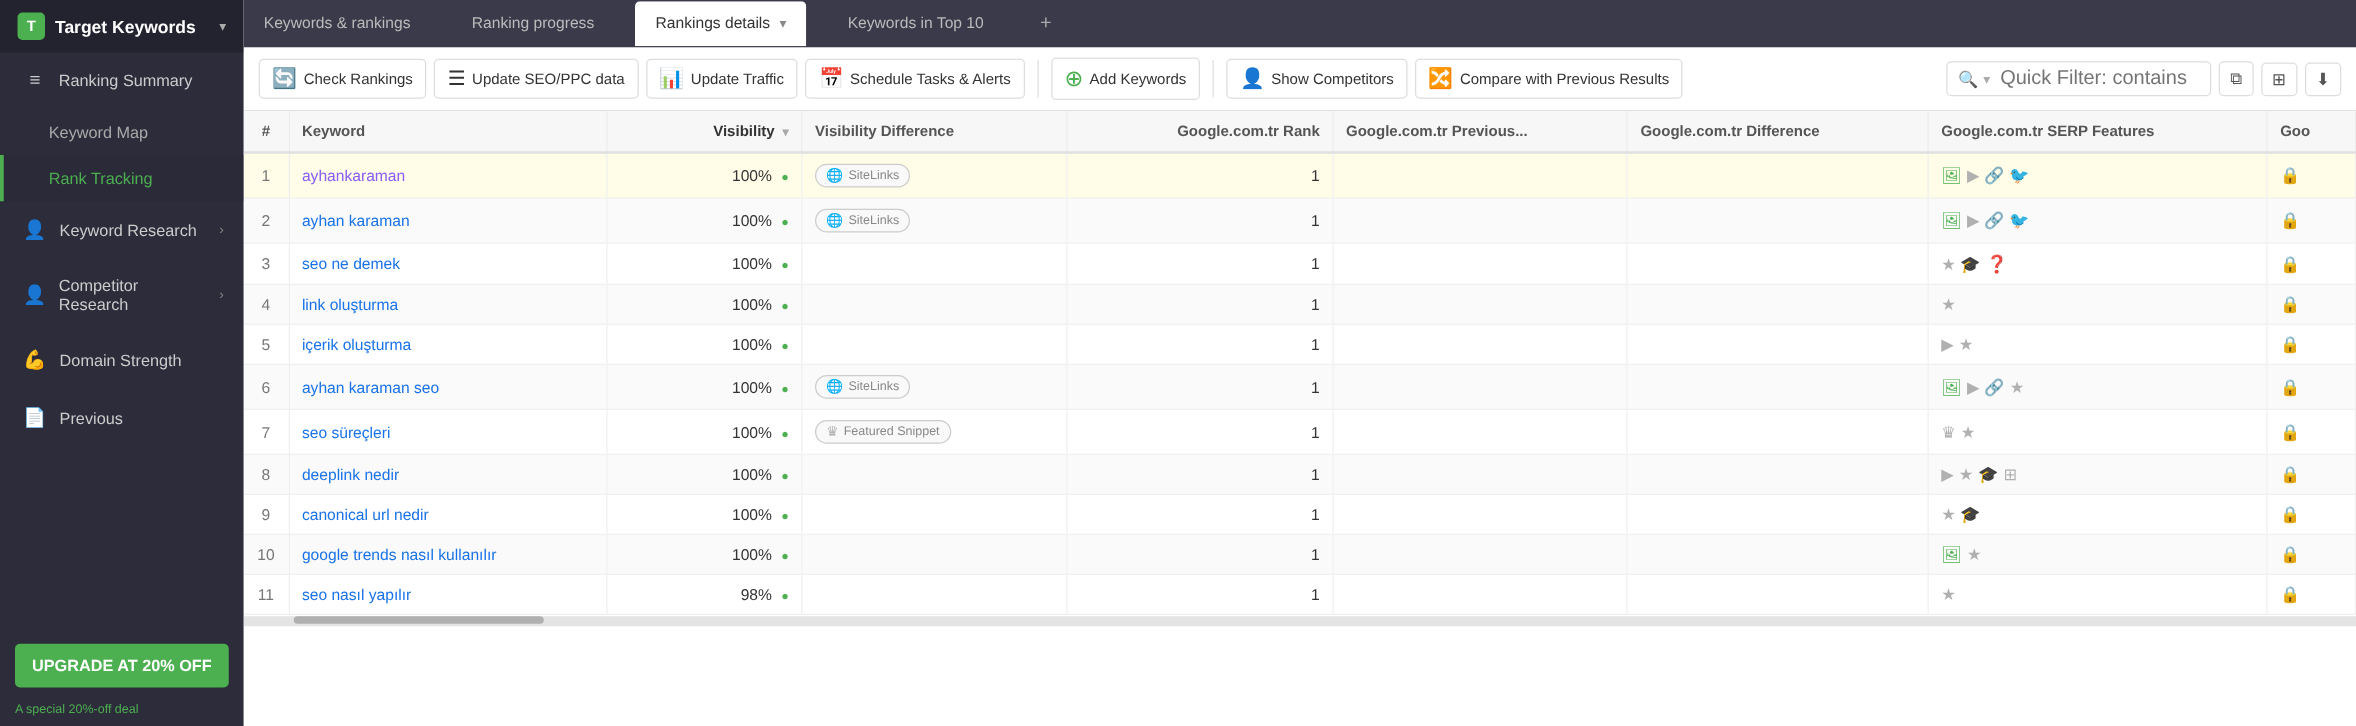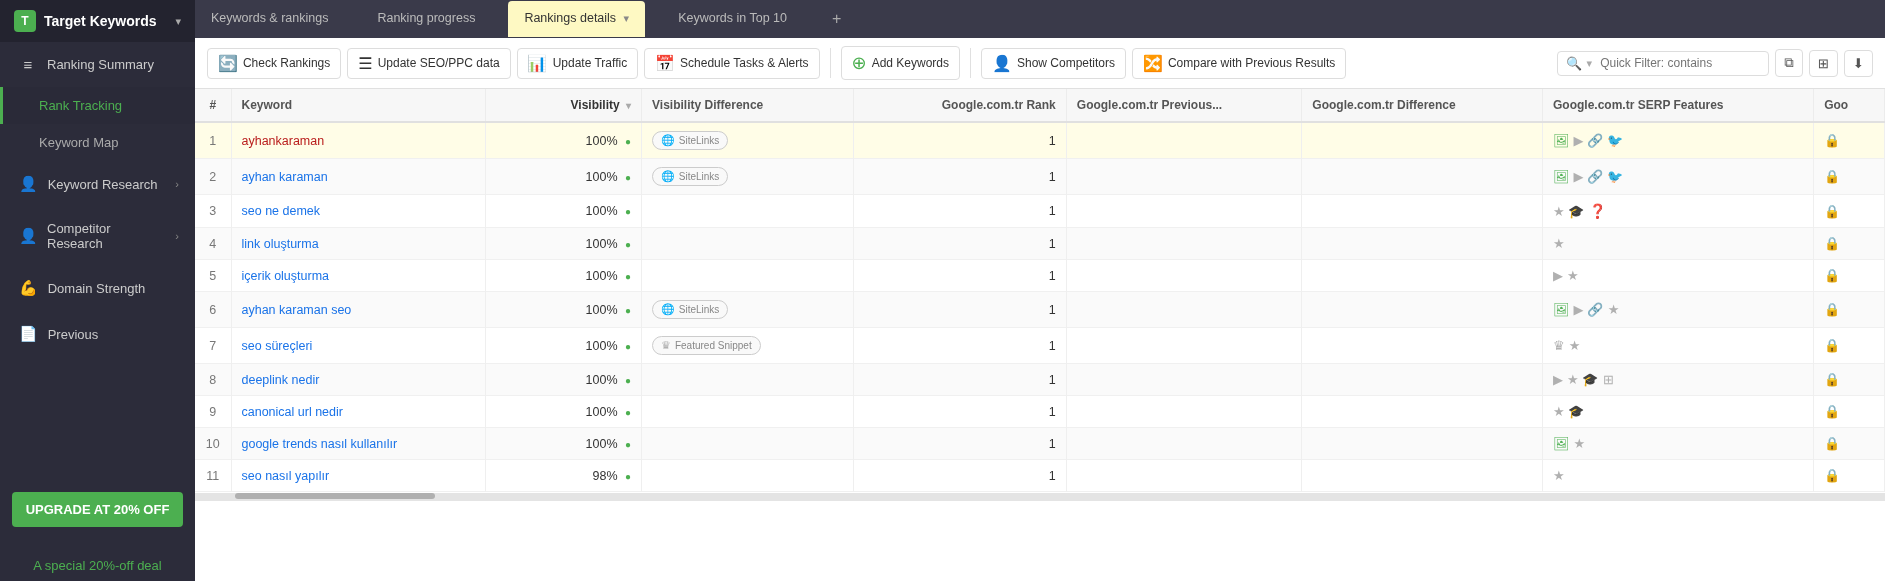--- a/index.html
+++ b/index.html
@@ -65,25 +65,23 @@
       border: none;
       border-radius: 4px;
       padding: 10px;
       font-size: 13px;
       font-weight: bold;
       cursor: pointer;
       text-align: center;
       width: calc(100% - 24px);
     }
     .sidebar-deal {
-      text-align: center;
-      font-size: 13px;
+      font-size: 10px;
       color: #aaa;
       padding: 4px 12px 8px;
-      margin-top: 19px;
     }
     .sidebar-deal span { color: #4caf50; }
 
     
     .main {
       flex: 1;
       display: flex;
       flex-direction: column;
       overflow: hidden;
       background: #f0f0f0;
@@ -98,21 +96,21 @@
       gap: 17px;
     }
     .tab {
       padding: 10px 16px;
       font-size: 12.5px;
       color: #bbb;
       cursor: pointer;
       border-bottom: 2px solid transparent;
       white-space: nowrap;
     }
-    .tab.active { color: #fff; background: #fef9c3; color: #333; border-radius: 4px 4px 0 0; }
+    .tab.active { color: #fff; background: #ffffff; color: #333; border-radius: 4px 4px 0 0; }
     .tab-add { color: #aaa; padding: 10px 12px; cursor: pointer; font-size: 16px; }
 
     
     .toolbar {
       display: flex;
       align-items: center;
       background: #fff;
       padding: 8px 12px;
       gap: 6px;
       border-bottom: 1px solid #e0e0e0;
@@ -138,21 +136,21 @@
     .search-box {
       display: flex;
       align-items: center;
       border: 1px solid #ddd;
       border-radius: 4px;
       padding: 4px 8px;
       background: #fff;
       gap: 4px;
     }
     .search-box input {
-      border: none; outline: none; font-size: 12px; width: 160px; color: #aaa;
+      border: none; outline: none; font-size: 16px; width: 160px; color: #aaa;
     }
     .filter-icon-btn {
       background: #fff; border: 1px solid #ddd; border-radius: 4px;
       padding: 5px 8px; cursor: pointer; color: #555;
     }
     .view-icon-btn {
       background: #fff; border: 1px solid #ddd; border-radius: 4px;
       padding: 5px 8px; cursor: pointer; color: #555;
     }
     .download-icon-btn {
@@ -221,26 +219,26 @@
     </div>
     <span class="sidebar-logo-text">Target Keywords</span>
     <span class="sidebar-logo-arrow">▾</span>
   </div>
 
   <div class="sidebar-item">
     <span class="item-icon">≡</span>
     <span>Ranking Summary</span>
   </div>
 
+  <div class="sidebar-sub-item">
+    <span>Keyword Map</span>
+  </div>
+
   <div class="sidebar-sub-item active">
     <span>Rank Tracking</span>
-  </div>
-
-  <div class="sidebar-sub-item">
-    <span>Keyword Map</span>
   </div>
 
   <div class="sidebar-item">
     <span class="item-icon">👤</span>
     <span>Keyword Research</span>
     <span class="item-arrow">›</span>
   </div>
 
   <div class="sidebar-item">
     <span class="item-icon">👤</span>
@@ -346,21 +344,21 @@
           <th style="min-width:150px;text-align:right;">Google.com.tr Rank</th>
           <th style="min-width:160px;">Google.com.tr Previous...</th>
           <th style="min-width:170px;">Google.com.tr Difference</th>
           <th style="min-width:190px;">Google.com.tr SERP Features</th>
           <th style="min-width:50px;">Goo</th>
         </tr>
       </thead>
       <tbody id="table-body">
       <tr class="highlight">
     <td class="num">1</td>
-    <td style="color:#b91c1c;cursor:pointer;">ayhankaraman</td>
+    <td style="color:#8b5cf6;cursor:pointer;">ayhankaraman</td>
     <td class="vis">100% <span class="dot-green">●</span></td>
     <td><span style="display:inline-flex;align-items:center;gap:4px;border:1px solid #ccc;border-radius:12px;padding:2px 8px;font-size:10px;color:#888;background:#f9f9f9;margin-right:4px;"><span style="font-size:11px;color:#aaa;">🌐</span> SiteLinks</span></td>
     <td class="rank">1</td>
     <td></td>
     <td></td>
     <td>
               <div class="serp-icons">
                 <span style="color:#4caf50;font-size:13px;" title="Image">🖼</span>
                 <span style="color:#b0b0b0;font-size:13px;" title="Video">▶</span>
                 <span style="color:#b0b0b0;font-size:13px;" title="Link">🔗</span>

